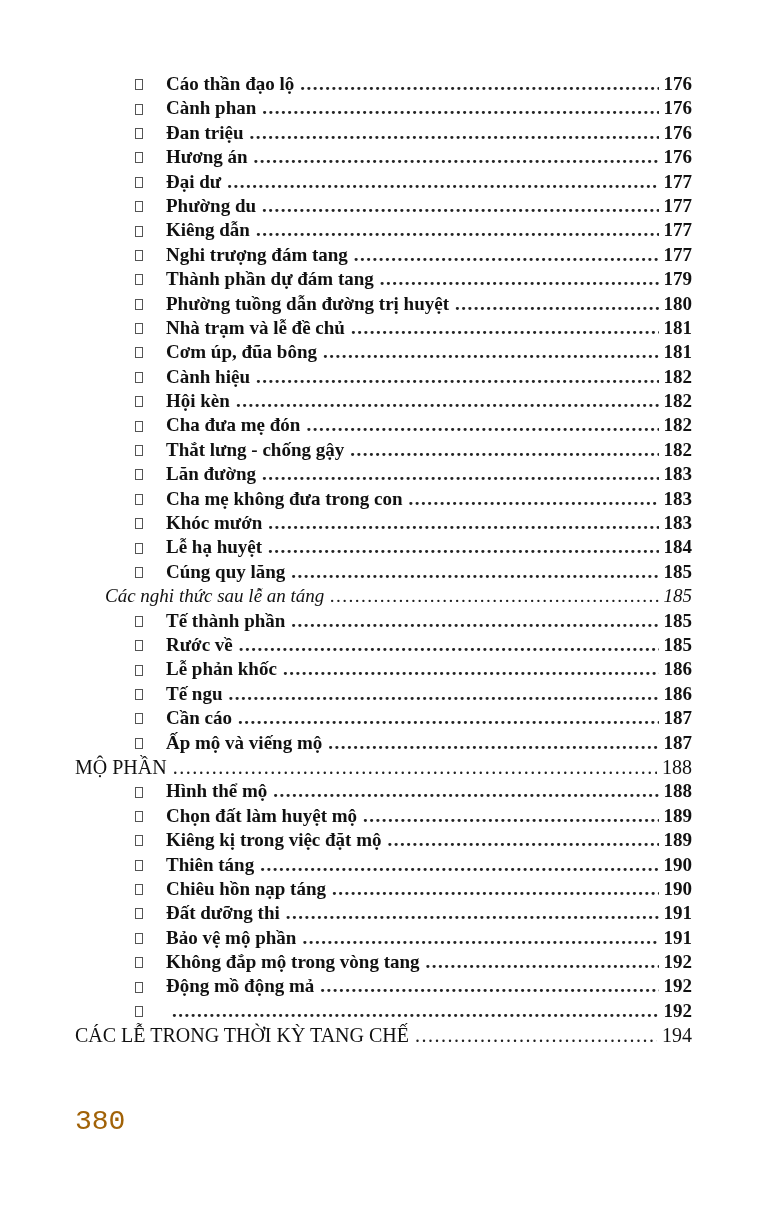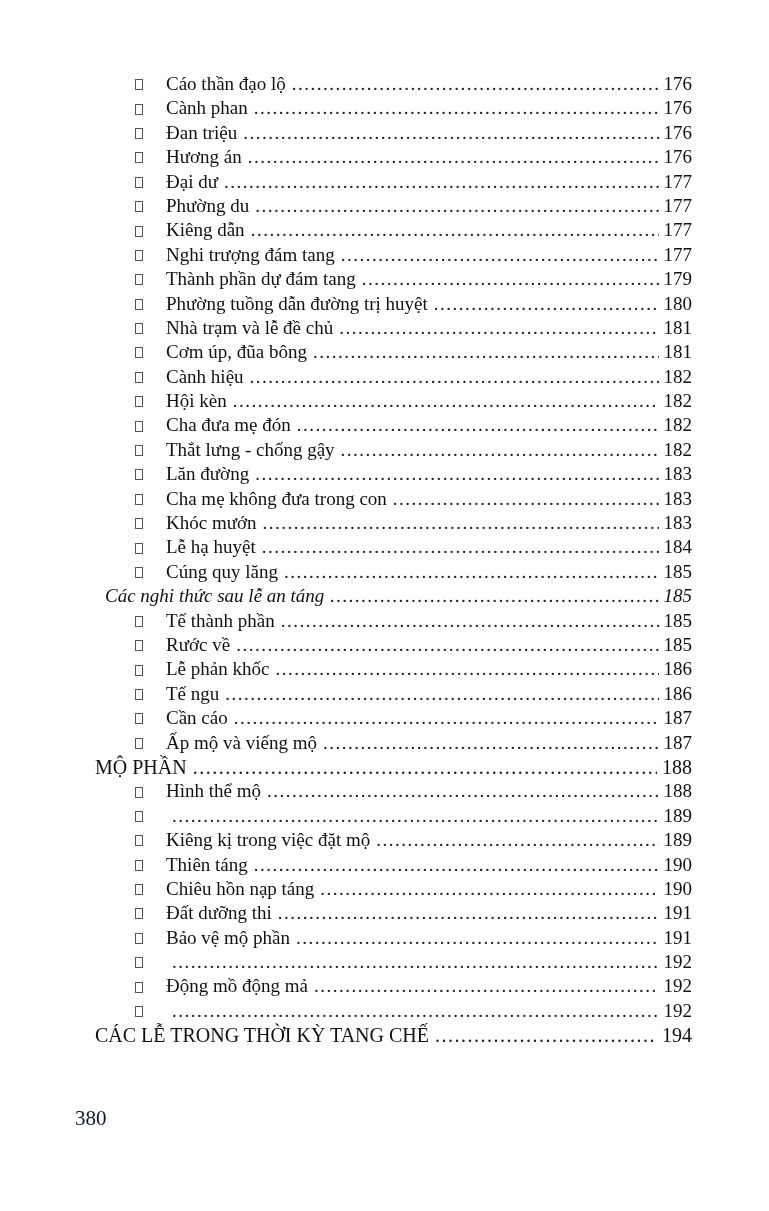--- a/index.html
+++ b/index.html
@@ -20,28 +20,27 @@
     top: 72px;
   }
   .toc-row {
     display: flex;
     align-items: baseline;
     height: 24.4px;
     font-size: 19px;
     line-height: 24.4px;
     white-space: nowrap;
   }
-  .toc-row.item { padding-left: 60px; }
+  .toc-row.item { padding-left: 60px; font-weight: bold; }
   .toc-row.section-italic {
     padding-left: 30px;
     font-style: italic;
   }
   .toc-row.chapter {
     font-size: 20px;
-    margin-left: 20px;
   }
   .bullet {
     flex: none;
     width: 6px;
     height: 9px;
     border: 1px solid #555;
     align-self: center;
     margin-right: 23px;
     margin-top: 1px;
   }
@@ -56,23 +55,23 @@
     color: #222;
   }
   .dots::after {
     content: "..........................................................................................................................................................................................";
   }
   .pagenum { flex: none; }
   .folio {
     position: absolute;
     left: 75px;
     top: 1106px;
-    font-size: 21px;
-    font-family: Liberation Serif, serif;
-    color: #0f172a;
+    font-size: 28px;
+    font-family: Liberation Mono, monospace;
+    color: #a16207;
   }
 </style>
 </head>
 <body>
 
 <div class="page">
   <div class="content">
       <div class="toc-row item">
         <span class="bullet"></span>
         <span class="label">Cáo thần đạo lộ</span>
@@ -246,20 +245,21 @@
         <span class="pagenum">188</span>
       </div>
       <div class="toc-row item">
         <span class="bullet"></span>
         <span class="label">Hình thể mộ</span>
         <span class="dots"></span>
         <span class="pagenum">188</span>
       </div>
       <div class="toc-row item">
         <span class="bullet"></span>
+        <span class="label">Chọn đất làm huyệt mộ</span>
         <span class="dots"></span>
         <span class="pagenum">189</span>
       </div>
       <div class="toc-row item">
         <span class="bullet"></span>
         <span class="label">Kiêng kị trong việc đặt mộ</span>
         <span class="dots"></span>
         <span class="pagenum">189</span>
       </div>
       <div class="toc-row item">
@@ -281,20 +281,21 @@
         <span class="pagenum">191</span>
       </div>
       <div class="toc-row item">
         <span class="bullet"></span>
         <span class="label">Bảo vệ mộ phần</span>
         <span class="dots"></span>
         <span class="pagenum">191</span>
       </div>
       <div class="toc-row item">
         <span class="bullet"></span>
+        <span class="label">Không đắp mộ trong vòng tang</span>
         <span class="dots"></span>
         <span class="pagenum">192</span>
       </div>
       <div class="toc-row item">
         <span class="bullet"></span>
         <span class="label">Động mồ động mả</span>
         <span class="dots"></span>
         <span class="pagenum">192</span>
       </div>
       <div class="toc-row item">

